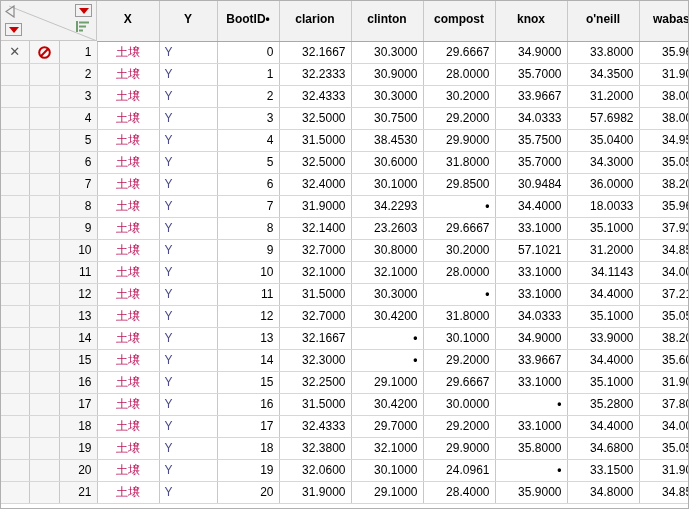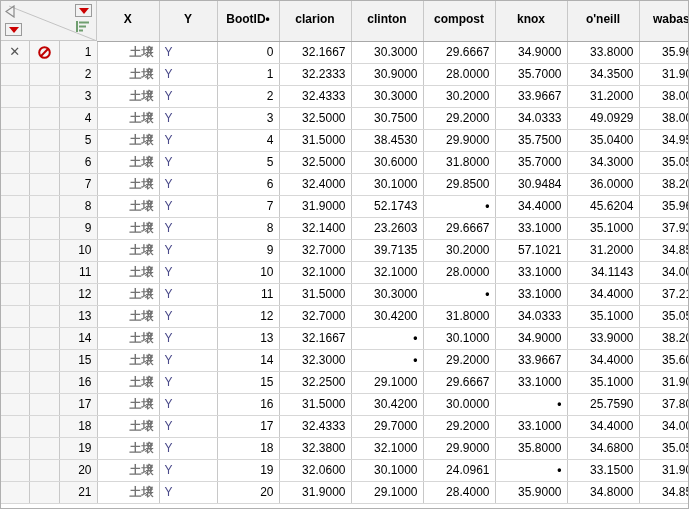--- a/index.html
+++ b/index.html
@@ -130,25 +130,24 @@
   td.excl { border-right: 1px solid #dadada; }
   td.rownum {
     background: #f6f6f6;
     text-align: right;
     border-right: 1px solid #c8c8c8;
     border-bottom: 1px solid #dadada;
     color: #000;
     padding-right: 6px;
   }
   td.cjk {
-    text-align: right;
+    text-align: center;
     font-family: "DejaVu Sans", sans-serif;
     font-size: 12px;
-    color: #737373;
-    font-weight: bold;
+    color: #be185d;
   }
   td.yval {
     text-align: left;
     color: #4a4a8a;
     padding-left: 6px;
   }
   td.num {
     text-align: right;
     padding-right: 7px;
   }
@@ -265,21 +264,21 @@
           <td class="mark"></td>
           <td class="excl"></td>
           <td class="rownum">4</td>
           <td class="cjk">土壌</td>
           <td class="yval">Y</td>
           <td class="num">3</td>
           <td class="num">32.5000</td>
           <td class="num">30.7500</td>
           <td class="num">29.2000</td>
           <td class="num">34.0333</td>
-          <td class="num">49.0929</td>
+          <td class="num">57.6982</td>
           <td class="num">38.0000</td>
         </tr>
         <tr>
           <td class="mark"></td>
           <td class="excl"></td>
           <td class="rownum">5</td>
           <td class="cjk">土壌</td>
           <td class="yval">Y</td>
           <td class="num">4</td>
           <td class="num">31.5000</td>
@@ -318,24 +317,24 @@
           <td class="num">38.2000</td>
         </tr>
         <tr>
           <td class="mark"></td>
           <td class="excl"></td>
           <td class="rownum">8</td>
           <td class="cjk">土壌</td>
           <td class="yval">Y</td>
           <td class="num">7</td>
           <td class="num">31.9000</td>
-          <td class="num">52.1743</td>
+          <td class="num">34.2293</td>
           <td class="missing">•</td>
           <td class="num">34.4000</td>
-          <td class="num">45.6204</td>
+          <td class="num">18.0033</td>
           <td class="num">35.9667</td>
         </tr>
         <tr>
           <td class="mark"></td>
           <td class="excl"></td>
           <td class="rownum">9</td>
           <td class="cjk">土壌</td>
           <td class="yval">Y</td>
           <td class="num">8</td>
           <td class="num">32.1400</td>
@@ -346,21 +345,21 @@
           <td class="num">37.9333</td>
         </tr>
         <tr>
           <td class="mark"></td>
           <td class="excl"></td>
           <td class="rownum">10</td>
           <td class="cjk">土壌</td>
           <td class="yval">Y</td>
           <td class="num">9</td>
           <td class="num">32.7000</td>
-          <td class="num">39.7135</td>
+          <td class="num">30.8000</td>
           <td class="num">30.2000</td>
           <td class="num">57.1021</td>
           <td class="num">31.2000</td>
           <td class="num">34.8500</td>
         </tr>
         <tr>
           <td class="mark"></td>
           <td class="excl"></td>
           <td class="rownum">11</td>
           <td class="cjk">土壌</td>
@@ -447,21 +446,21 @@
           <td class="mark"></td>
           <td class="excl"></td>
           <td class="rownum">17</td>
           <td class="cjk">土壌</td>
           <td class="yval">Y</td>
           <td class="num">16</td>
           <td class="num">31.5000</td>
           <td class="num">30.4200</td>
           <td class="num">30.0000</td>
           <td class="missing">•</td>
-          <td class="num">25.7590</td>
+          <td class="num">35.2800</td>
           <td class="num">37.8000</td>
         </tr>
         <tr>
           <td class="mark"></td>
           <td class="excl"></td>
           <td class="rownum">18</td>
           <td class="cjk">土壌</td>
           <td class="yval">Y</td>
           <td class="num">17</td>
           <td class="num">32.4333</td>

